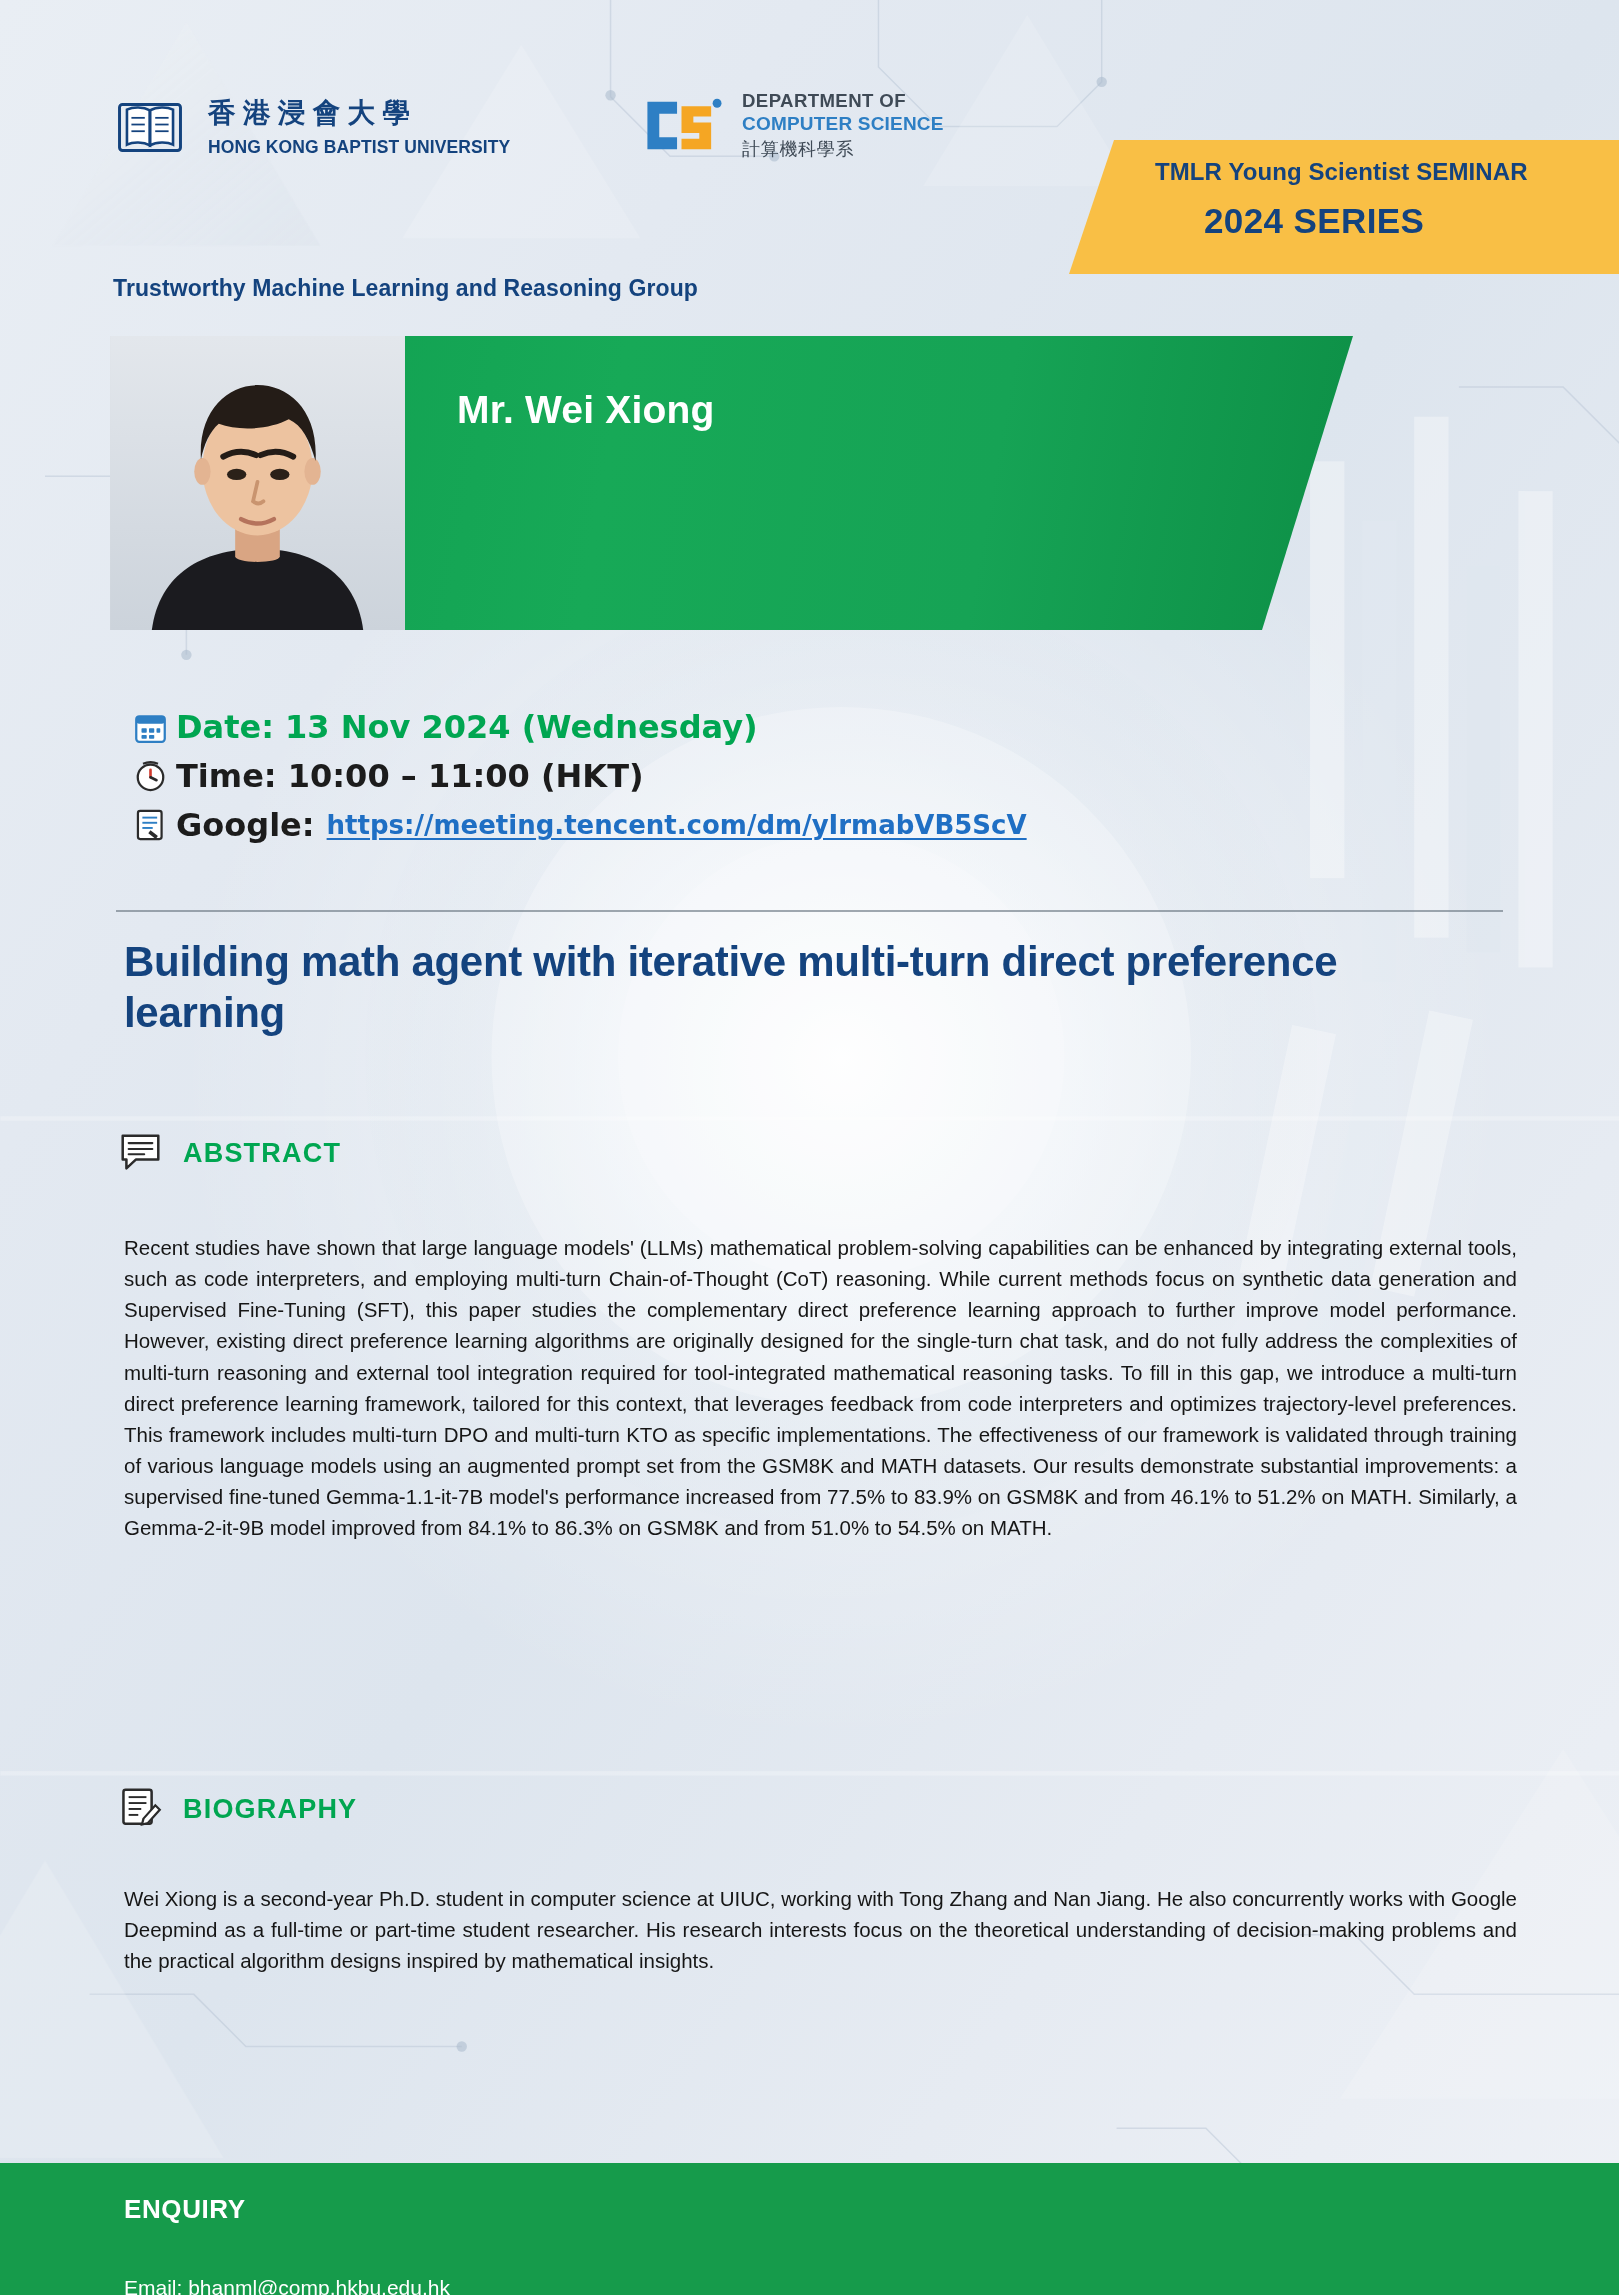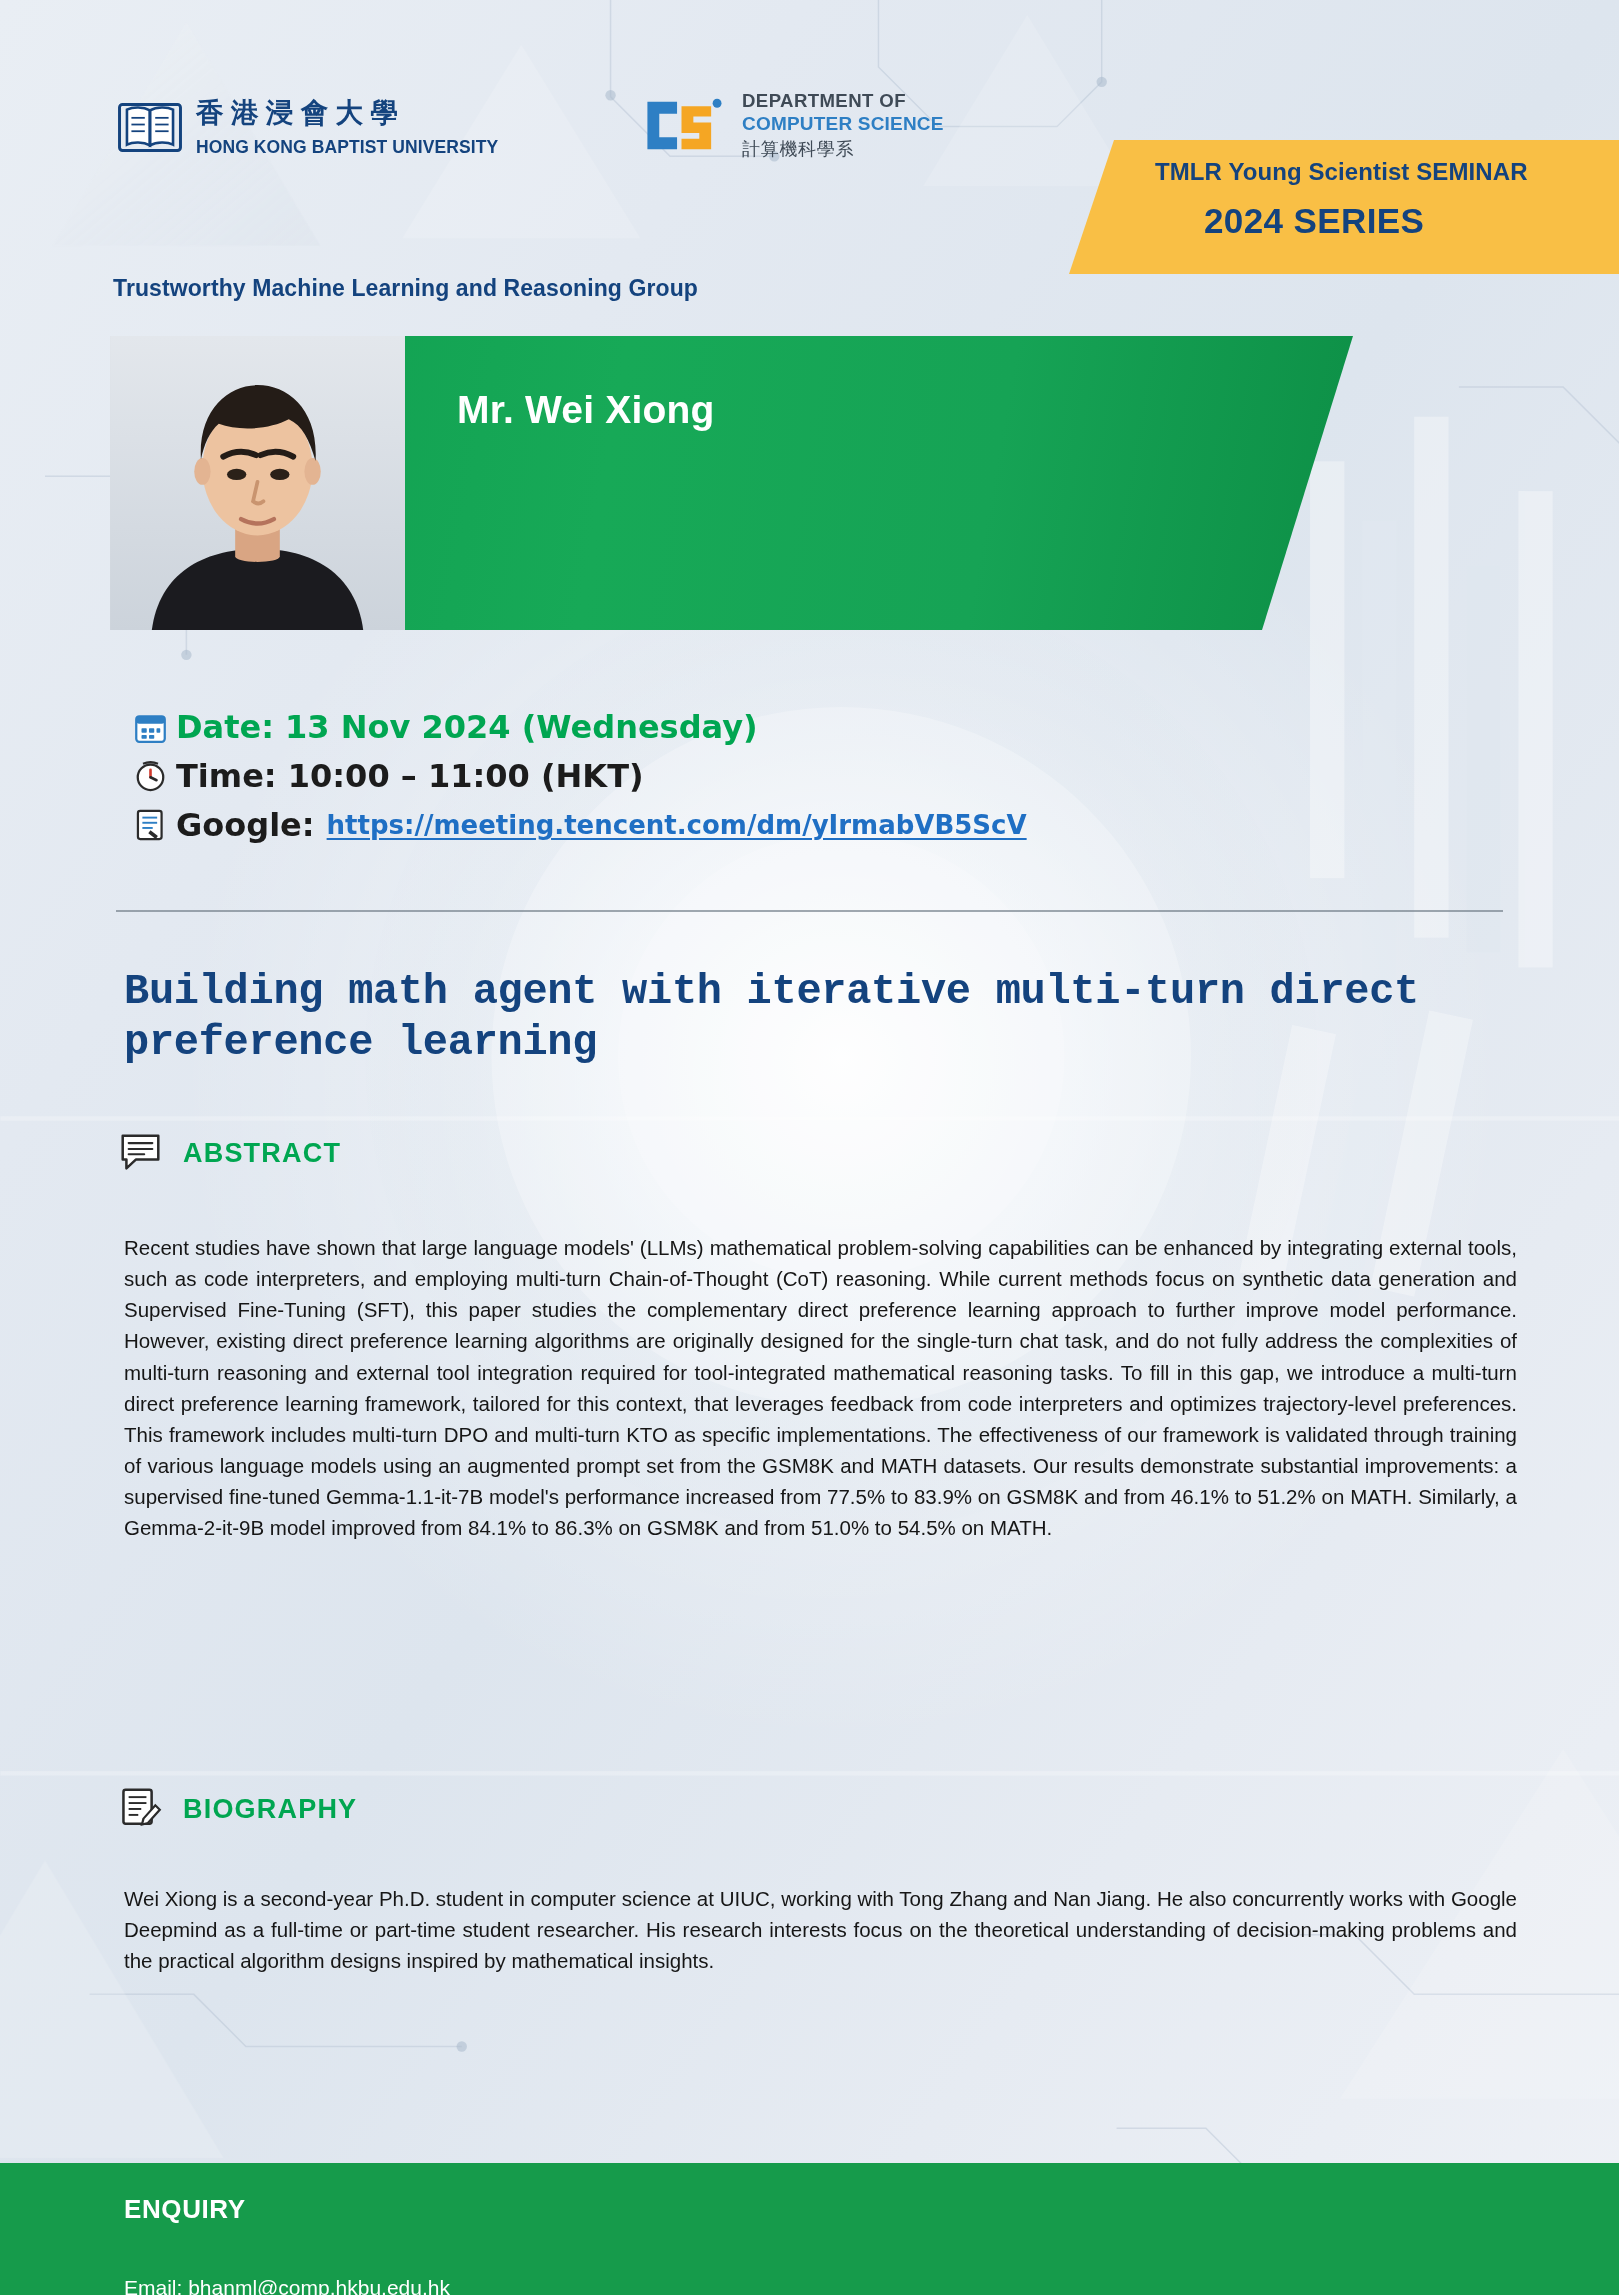--- a/index.html
+++ b/index.html
@@ -37,21 +37,21 @@
     left: 0; top: 0; right: 0;
     height: 313px;
   }
 
   .hkbu-logo {
     position: absolute;
     left: 118px;
     top: 97px;
     display: flex;
     align-items: center;
-    gap: 14px;
+    gap: 26px;
   }
   .hkbu-mark { width: 64px; height: 55px; }
   .hkbu-text .cn {
     font-family: "DejaVu Sans", sans-serif;
     font-size: 27.5px;
     letter-spacing: 7.4px;
     color: #14437e;
     font-weight: 700;
     line-height: 1.15;
   }
@@ -223,27 +223,26 @@
     background: #6e7b86;
     opacity: .65;
   }
 
   
   .talk-title {
     position: absolute;
     left: 124px;
     top: 936px;
     width: 1355px;
-    font-family: Liberation Mono, monospace;
+    font-family: Liberation Sans, sans-serif;
     font-size: 42px;
     font-weight: 700;
     color: #14437e;
     line-height: 1.22;
     letter-spacing: -0.3px;
-    margin-top: 31px;
   }
 
   
   .section-head {
     position: absolute;
     display: flex;
     align-items: center;
     gap: 21px;
   }
   .section-head .stitle {

